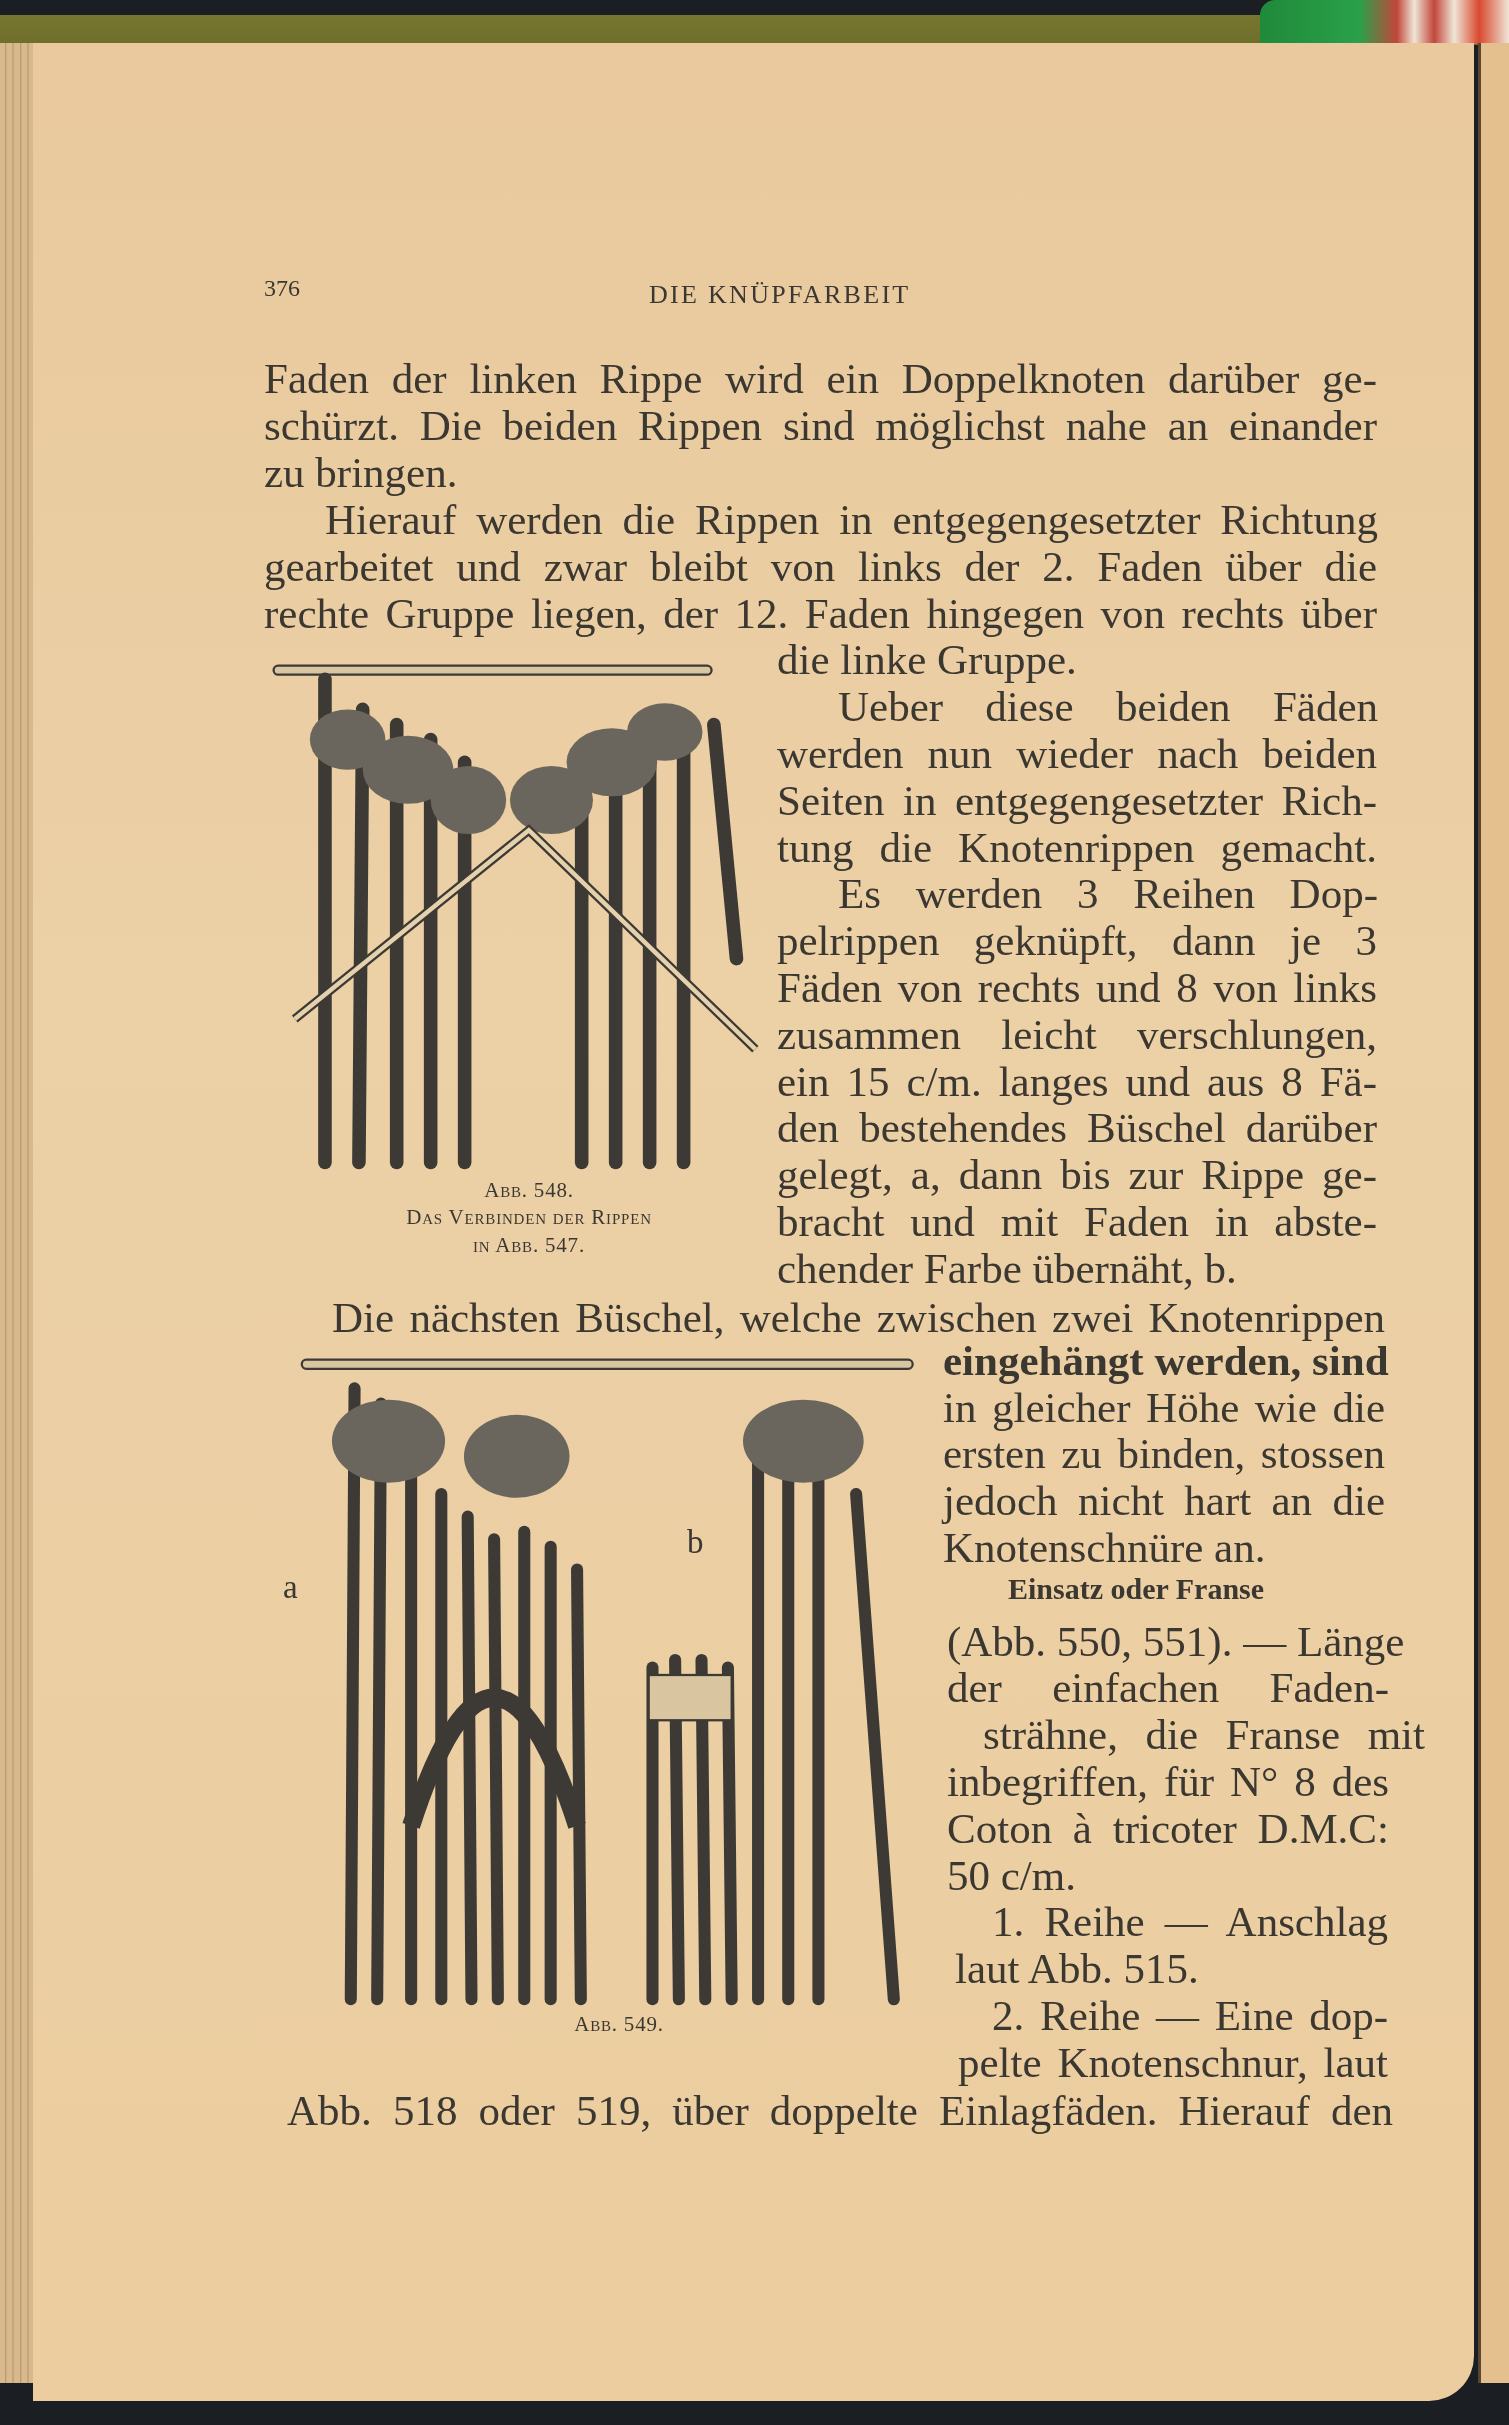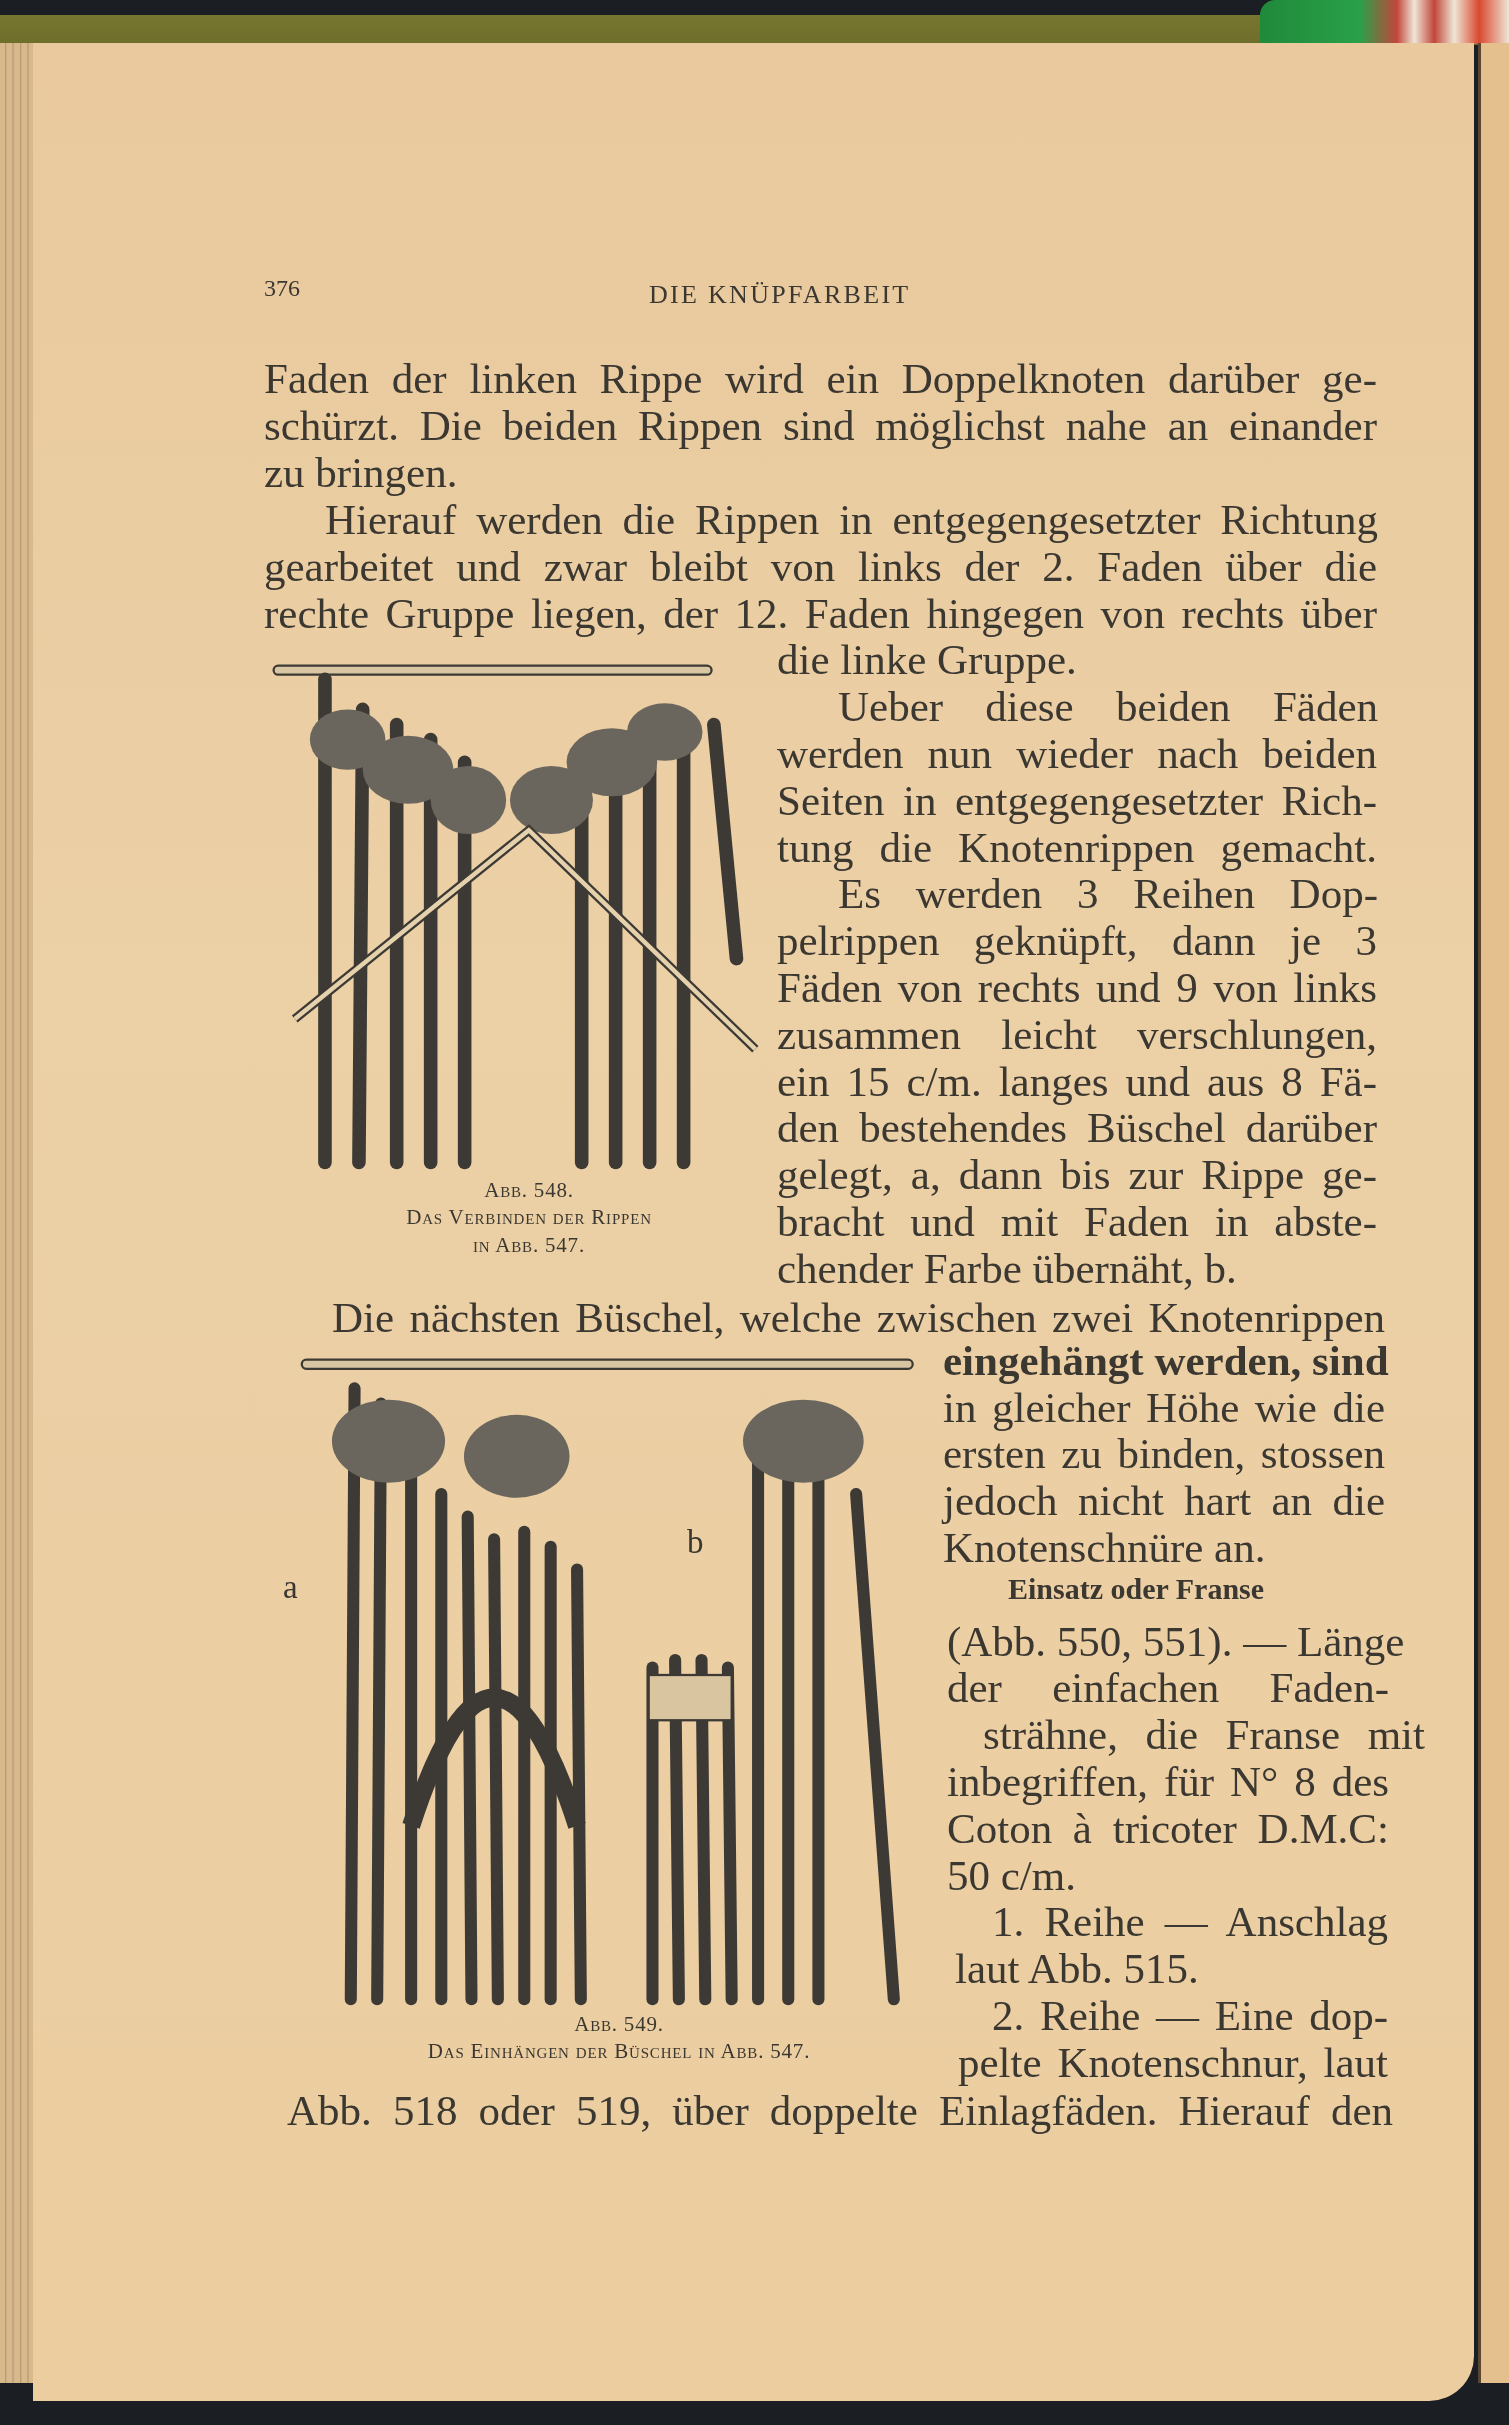--- a/index.html
+++ b/index.html
@@ -68,21 +68,21 @@
 <div class="text-line just" style="left:264px; top:592px; width:1113px;">rechte Gruppe liegen, der 12. Faden hingegen von rechts über</div>
 <div class="text-line" style="left:777px; top:638px;">die linke Gruppe.</div>
 
 <div class="text-line just" style="left:838px; top:685px; width:540px;">Ueber diese beiden Fäden</div>
 <div class="text-line just" style="left:777px; top:732px; width:600px;">werden nun wieder nach beiden</div>
 <div class="text-line just" style="left:777px; top:779px; width:600px;">Seiten in entgegengesetzter Rich-</div>
 <div class="text-line just" style="left:777px; top:826px; width:600px;">tung die Knotenrippen gemacht.</div>
 
 <div class="text-line just" style="left:838px; top:872px; width:540px;">Es werden 3 Reihen Dop-</div>
 <div class="text-line just" style="left:777px; top:919px; width:600px;">pelrippen geknüpft, dann je 3</div>
-<div class="text-line just" style="left:777px; top:966px; width:600px;">Fäden von rechts und 9 von links</div>
+<div class="text-line just" style="left:777px; top:966px; width:600px;">Fäden von rechts und 8 von links</div>
 <div class="text-line just" style="left:777px; top:1013px; width:600px;">zusammen leicht verschlungen,</div>
 <div class="text-line just" style="left:777px; top:1060px; width:600px;">ein 15 c/m. langes und aus 8 Fä-</div>
 <div class="text-line just" style="left:777px; top:1106px; width:600px;">den bestehendes Büschel darüber</div>
 <div class="text-line just" style="left:777px; top:1153px; width:600px;">gelegt, a, dann bis zur Rippe ge-</div>
 <div class="text-line just" style="left:777px; top:1200px; width:600px;">bracht und mit Faden in abste-</div>
 <div class="text-line" style="left:777px; top:1247px;">chender Farbe übernäht, b.</div>
 
 <div class="figure" style="left:272px; top:649px; width:491px; height:521px;">
   <svg width="491" height="521" viewBox="0 0 650 690">
     <rect x="2" y="22" width="580" height="12" rx="6" fill="#d8c6a3" stroke="#3d3a35" stroke-width="3"></rect>
@@ -166,15 +166,14 @@
       <ellipse cx="670" cy="130" rx="80" ry="55"></ellipse>
     </g>
     <path d="M150 640 Q260 300 370 640" stroke="#3d3a35" stroke-width="24" fill="none"></path>
     <rect x="465" y="440" width="110" height="60" fill="#d9c6a0" stroke="#3d3a35" stroke-width="3"></rect>
   </svg>
   <span class="fig-label" style="left:-15px; top:226px; position:absolute;">a</span>
   <span class="fig-label" style="left:389px; top:181px; position:absolute;">b</span>
 </div>
 <div class="caption" style="left:317px; top:2011px; width:604px;">
   <div>Abb. 549.</div>
-  <div>Das Einhängen der Büschel in Abb. 547.</div>
 </div>
 
 
 </body></html>

